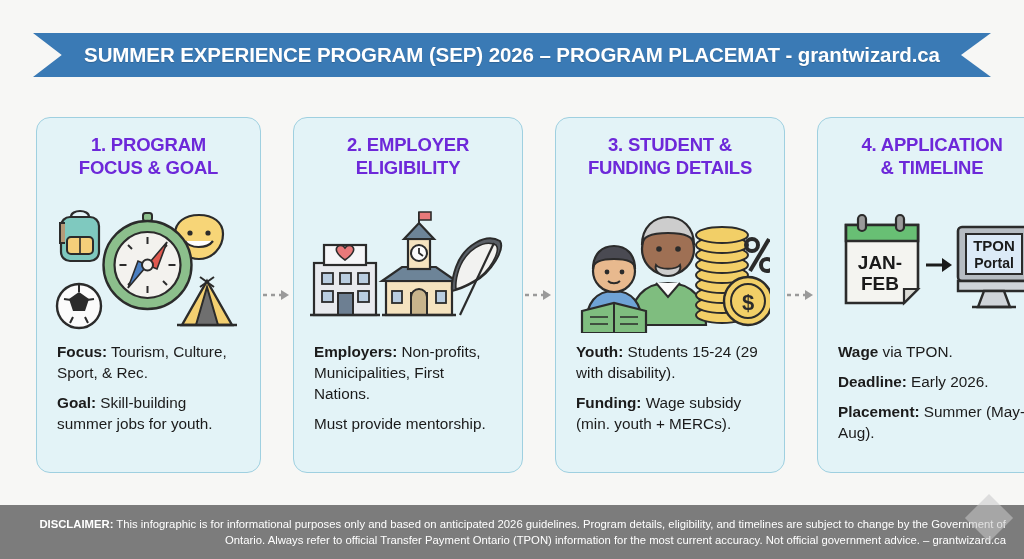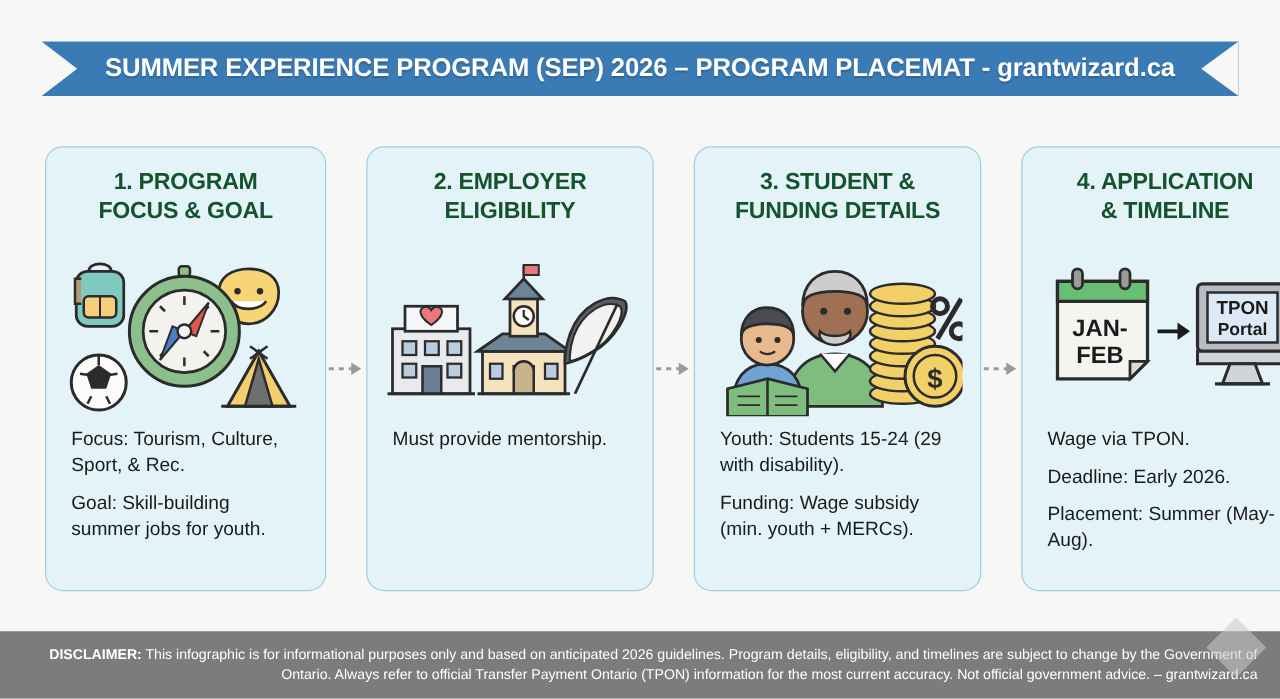--- a/index.html
+++ b/index.html
@@ -72,21 +72,21 @@
     position: relative;
     display: flex;
     flex-direction: column;
     padding: 16px 14px 12px 14px;
   }
   .card-title {
     text-align: center;
     font-size: 18.5px;
     font-weight: bold;
     line-height: 1.22;
-    color: #14532d;
+    color: #6d28d9;
     letter-spacing: -0.2px;
     white-space: pre-line;
   }
   .card-art {
     flex: 0 0 auto;
     height: 140px;
     margin-top: 14px;
     display: flex;
     align-items: center;
     justify-content: center;
@@ -94,21 +94,21 @@
   }
   .card-body {
     margin-top: 8px;
     padding: 0 6px;
     font-size: 15.3px;
     line-height: 1.38;
     color: #1b1b1b;
   }
   .card-body p { margin-bottom: 9px; }
   .card-body p:last-child { margin-bottom: 0; }
-  .card-body b { font-weight: normal; text-align: right; }
+  .card-body b { font-weight: bold; text-align: right; }
 
   
   .connector {
     flex: 0 0 32px;
     display: flex;
     align-items: center;
     justify-content: center;
     color: #9a9a9a;
   }
 
@@ -256,20 +256,21 @@
         </g>
 
         <g>
           <path d="M192 48c-14-8-36 4-44 26-5 14-4 24-4 24s10-2 22-9c18-10 31-33 26-41z" fill="#5a5f66" stroke="#2b2b2b" stroke-width="2"></path>
           <path d="M188 52c-12-6-30 5-37 24-4 12-3 20-3 20s8-2 18-8c16-9 27-30 22-36z" fill="#f2f2f0" stroke="#2b2b2b" stroke-width="1.6"></path>
           <line x1="186" y1="50" x2="152" y2="122" stroke="#2b2b2b" stroke-width="2.2"></line>
         </g>
       </svg>
     </div>
     <div class="card-body">
+      <p><b>Employers:</b><span> Non-profits, Municipalities, First Nations.</span></p>
       <p><span>Must provide mentorship.</span></p>
     </div>
   </div>
 
   <div class="connector">
     <svg width="30" height="14" viewBox="0 0 30 14">
       <line x1="1" y1="7" x2="20" y2="7" stroke="#9a9a9a" stroke-width="2.4" stroke-dasharray="4 4"></line>
       <path d="M19 2l8 5-8 5z" fill="#9a9a9a"></path>
     </svg>
   </div>

